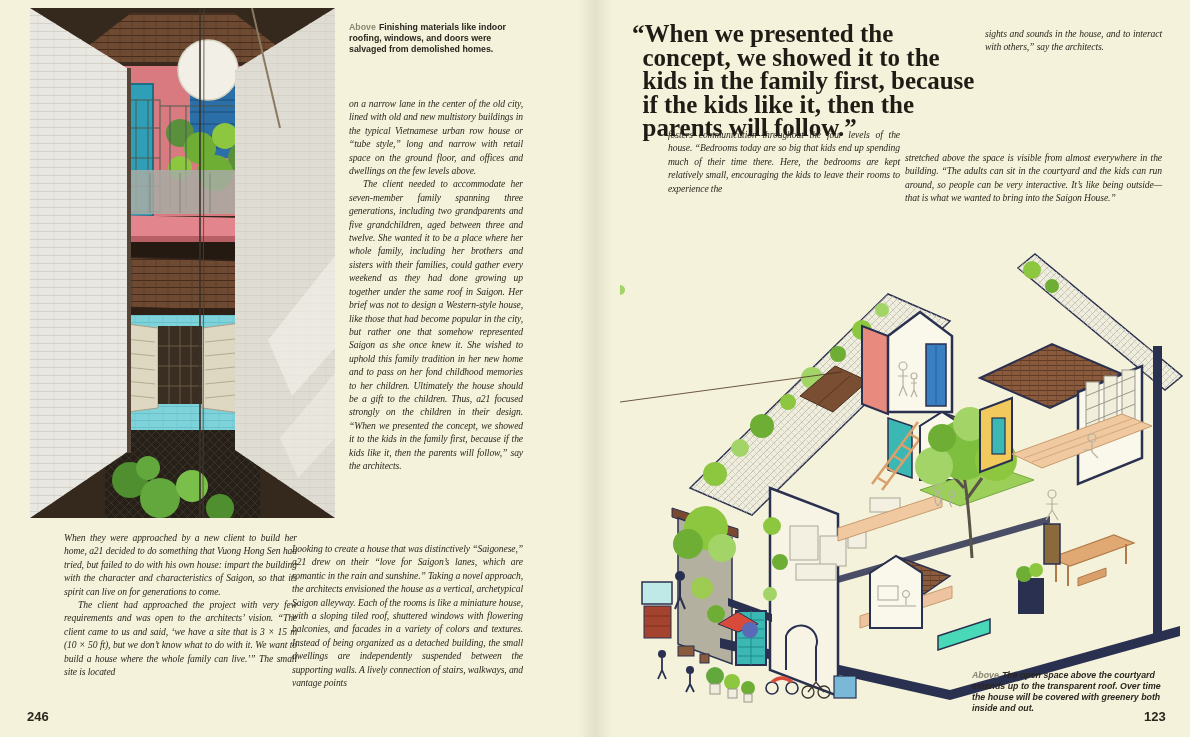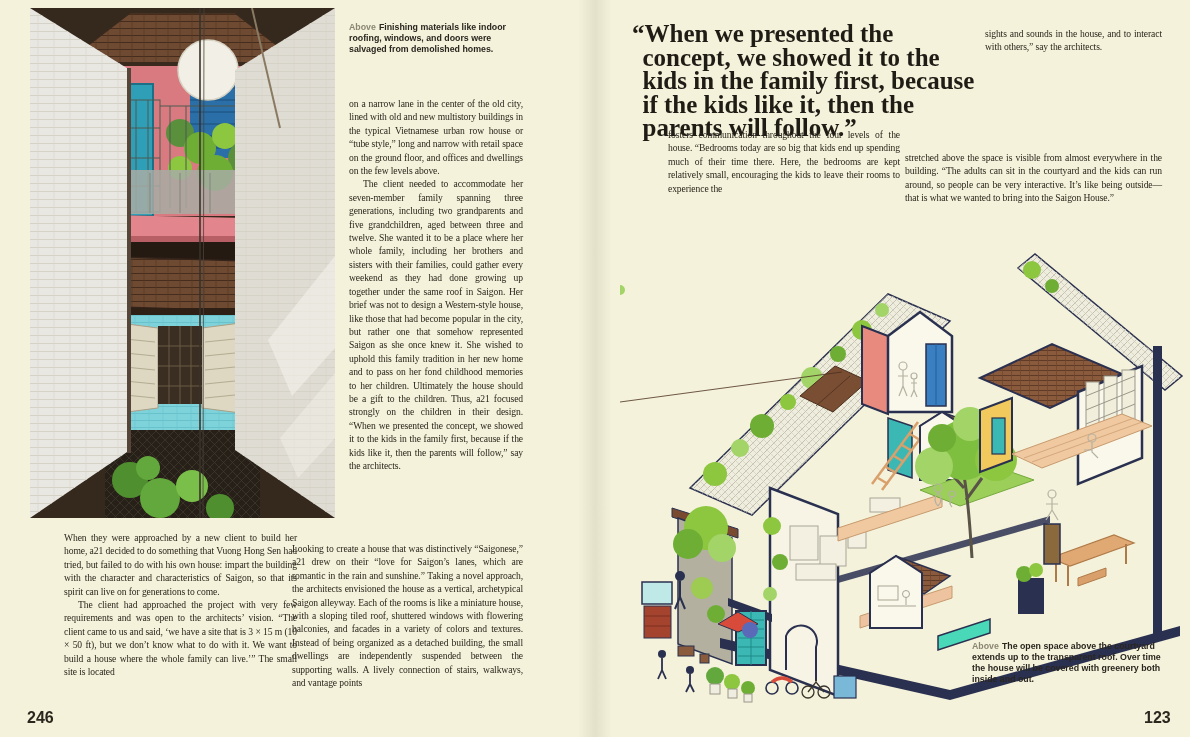--- a/index.html
+++ b/index.html
@@ -1,28 +1,28 @@
 <!DOCTYPE html>
 <html lang="en"><head>
 <meta charset="utf-8">
 <style>
   html,body{margin:0;padding:0;}
   body{font-family:"Liberation Serif",serif;}
   #spread{position:relative;width:1190px;height:737px;background:#f4f2da;overflow:hidden;}
   #gutter{position:absolute;left:578px;top:0;width:34px;height:737px;
     background:linear-gradient(90deg,rgba(0,0,0,0) 0%,rgba(90,80,60,.10) 48%,rgba(90,80,60,.10) 52%,rgba(0,0,0,0) 100%);}
   .body-text{position:absolute;color:#2b261e;font-size:9.6px;line-height:13.4px;
-    text-align:justify;letter-spacing:-0.1px;}
+    text-align:justify;letter-spacing:-0.1px;font-style:italic;}
   .body-text p{margin:0;}
   .body-text p.indent{text-indent:14px;}
   .caption{position:absolute;font-family:"Liberation Sans",sans-serif;font-size:8.8px;
     line-height:11px;font-weight:700;color:#2a2620;}
   .caption .cap-label{color:#8a8673;font-weight:700;padding-right:3px;}
   .pagenum{position:absolute;font-family:"Liberation Sans",sans-serif;font-weight:700;
-    font-size:16px;color:#2b261e;}
+    font-size:13px;color:#2b261e;}
   #pull-quote{position:absolute;left:632px;top:22px;width:336px;color:#1f1b15;
     font-weight:700;font-size:25px;line-height:23.5px;text-indent:-0.42em;padding-left:0.42em;}
   .photo-frame{position:absolute;left:30px;top:8px;width:305px;height:510px;}
   .illo-frame{position:absolute;left:620px;top:226px;width:565px;height:478px;}
   svg{display:block;}
 </style>
 </head>
 <body>
 
 <div id="spread">
@@ -395,20 +395,20 @@
         <path d="M152,456 q10,-8 20,0" stroke="#d84b3a" stroke-width="3.5" fill="none"></path>
 
         <circle cx="188" cy="466" r="6" fill="none" stroke="#3a342c" stroke-width="1.3"></circle>
         <circle cx="204" cy="466" r="6" fill="none" stroke="#3a342c" stroke-width="1.3"></circle>
         <path d="M188,466 l8,-10 8,10 m-8,-10 v-3" stroke="#3a342c" stroke-width="1.3" fill="none"></path>
         <rect x="214" y="450" width="22" height="22" fill="#7ab8d8" stroke="#2a3050" stroke-width="1.2"></rect>
       </g>
     </svg>
   </div>
 
-  <div class="caption" style="left:972px;top:641px;width:190px;">
+  <div class="caption" style="left:972px;top:670px;width:190px;font-style:italic;">
     <span class="cap-label">Above</span><span>The open space above the courtyard extends up to the transparent roof. Over time the house will be covered with greenery both inside and out.</span>
   </div>
 
   <div class="pagenum" style="left:1144px;top:709px;">123</div>
 
   <div id="gutter"></div>
 </div>
 
 </body></html>

